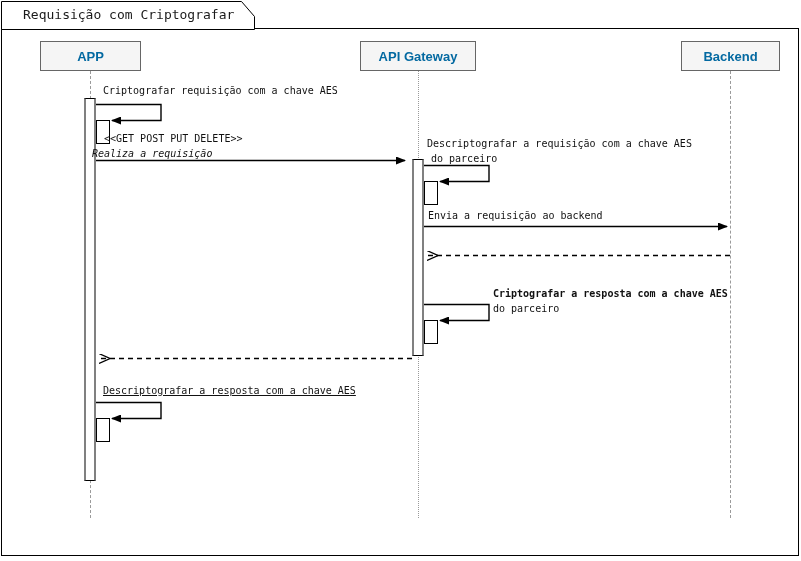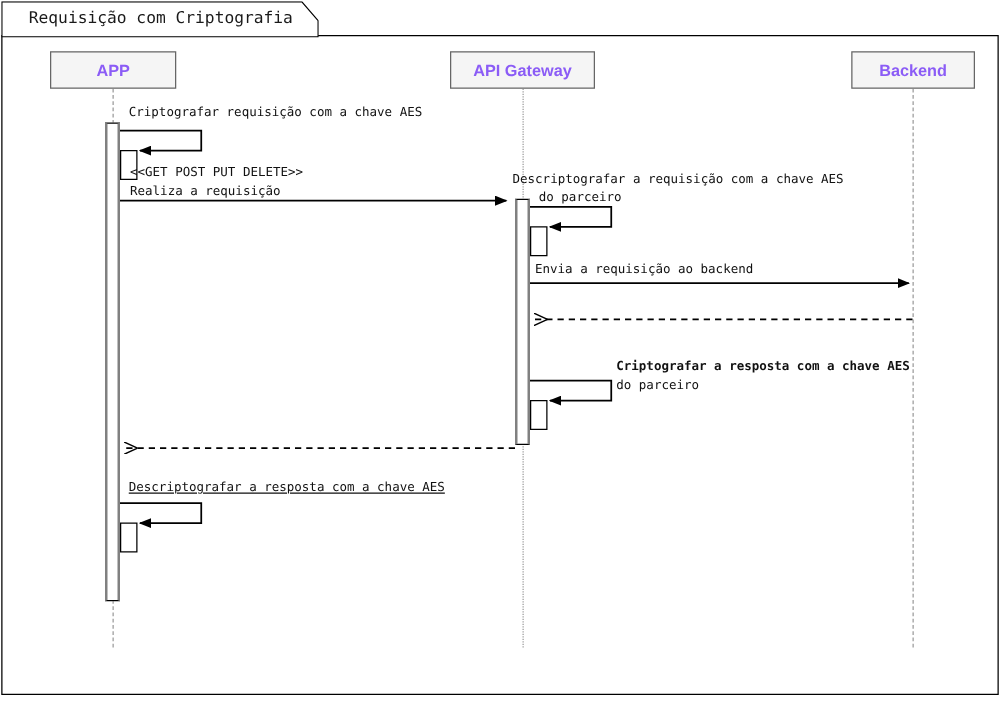--- a/index.html
+++ b/index.html
@@ -62,21 +62,21 @@
     height: 30px;
     background: #f5f5f5;
     border: 1px solid #666666;
     box-sizing: border-box;
     display: flex;
     align-items: center;
     justify-content: center;
     font-family: "Liberation Sans", sans-serif;
     font-size: 13px;
     font-weight: bold;
-    color: #8b5cf6;
+    color: #0369a1;
     white-space: nowrap;
   }
 
   
   .lifeline {
     position: absolute;
     width: 0;
     border-left: 1px dashed #9a9a9a;
   }
   .lifeline.dotted {
@@ -125,21 +125,21 @@
 <body>
 
 <div id="canvas">
 
   <div class="frame"></div>
 
   <div class="title-tab">
     <svg width="254" height="29" viewBox="0 0 254 29" xmlns="http://www.w3.org/2000/svg">
       <path d="M 0.5 0.5 L 240.5 0.5 L 253.5 15.5 L 253.5 28.5 L 0.5 28.5 Z" fill="#ffffff" stroke="#000000" stroke-width="1"></path>
     </svg>
-    <div class="title-text">Requisição com Criptografia</div>
+    <div class="title-text">Requisição com Criptografar</div>
   </div>
 
   <div class="lifeline" style="left:90px;  top:71px;  height:447px;"></div>
   <div class="lifeline dotted" style="left:418px; top:71px;  height:447px;"></div>
   <div class="lifeline" style="left:730px; top:71px;  height:447px;"></div>
 
   <div class="participant" style="left:40px;  top:41px; width:101px;">
     <span>APP</span>
   </div>
 
@@ -213,23 +213,23 @@
 
     
     <g>
       <path d="M 96 402.5 L 161 402.5 L 161 418.5 L 112 418.5" fill="none" stroke="#000000" stroke-width="1.4" marker-end="url(#filled-arrow-left)"></path>
     </g>
   </svg>
 
   <div class="msg-label" style="left:103px; top:83px;">Criptografar requisição com a chave AES</div>
 
   <div class="msg-label center" style="left:104px; top:131px; width:311px;">&lt;&lt;GET POST PUT DELETE&gt;&gt;</div>
-  <div class="msg-label center" style="left:104px; top:146px; width:311px;">Realiza a requisição</div>
-
-  <div class="msg-label" style="left:410px; top:136px;">Descriptografar a requisição com a chave AES</div>
+  <div class="msg-label center" style="left:92px; top:146px; width:311px;font-style:italic;">Realiza a requisição</div>
+
+  <div class="msg-label" style="left:427px; top:136px;">Descriptografar a requisição com a chave AES</div>
   <div class="msg-label" style="left:431px; top:151px;">do parceiro</div>
 
   <div class="msg-label center" style="left:428px; top:208px; width:300px;">Envia a requisição ao backend</div>
 
   <div class="msg-label" style="left:493px; top:286px;font-weight:bold;">Criptografar a resposta com a chave AES</div>
   <div class="msg-label" style="left:493px; top:301px;">do parceiro</div>
 
   <div class="msg-label" style="left:103px; top:383px;text-decoration:underline;">Descriptografar a resposta com a chave AES</div>
 
 </div>

